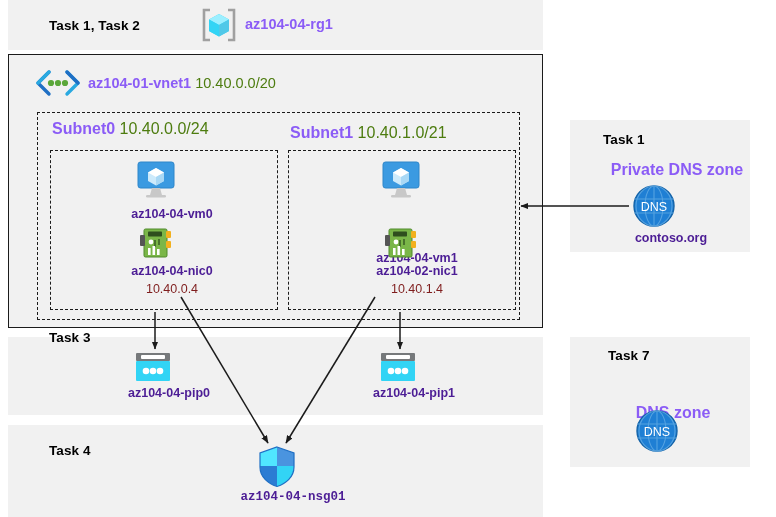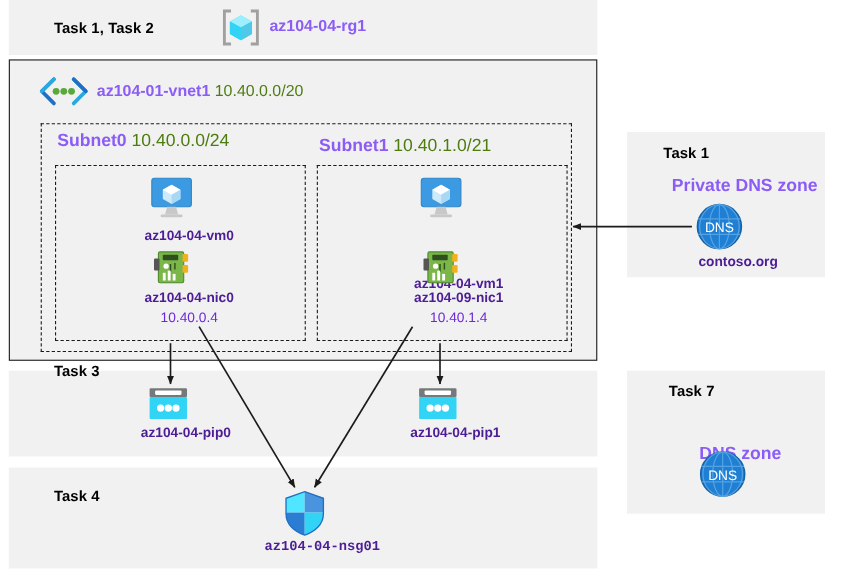--- a/index.html
+++ b/index.html
@@ -16,21 +16,21 @@
   
   .dashed{position:absolute;border:1.6px dashed #1b1b1b;box-sizing:border-box;}
 
   
   .task-label{position:absolute;color:#000000;font-weight:bold;font-size:13.5px;
               letter-spacing:.1px;white-space:nowrap;margin-left:23px;}
   .title-bold{font-weight:bold;color:#8b5cf6;}
   .title-reg{font-weight:normal;color:#4d7c0f;}
   .res-name{position:absolute;font-weight:bold;font-size:12.5px;color:#4c1d95;
             white-space:nowrap;text-align:center;}
-  .res-sub{position:absolute;font-size:12.5px;color:#6d28d9;white-space:nowrap;
+  .res-sub{position:absolute;font-size:12.5px;color:#7f1d1d;white-space:nowrap;
            text-align:right;}
   .hdr{position:absolute;font-size:16px;white-space:nowrap;}
   .hdr-big{position:absolute;font-size:14.5px;white-space:nowrap;}
   .centered{transform:translateX(-50%);padding-left:32px;}
 
   svg.icon{position:absolute;overflow:visible;}
   #edges{position:absolute;left:0;top:0;width:776px;height:517px;pointer-events:none;}
 </style>
 </head>
 <body>
@@ -154,21 +154,21 @@
   <rect x="27" y="3" width="5" height="7" rx="1" fill="#f2b01e"></rect>
   <rect x="27" y="13" width="5" height="7" rx="1" fill="#f2b01e"></rect>
   <rect x="9" y="3.5" width="14" height="5" rx="0.8" fill="#2f4f1e"></rect>
   <circle cx="12" cy="14" r="2.4" fill="#ffffff"></circle>
   <path d="M16,12 L16,19" stroke="#2f4f1e" stroke-width="1.3" fill="none"></path>
   <path d="M20,11 L20,17" stroke="#2f4f1e" stroke-width="1.3" fill="none"></path>
   <rect x="9" y="20" width="2.6" height="7" fill="#ffffff"></rect>
   <rect x="13.5" y="18" width="2.6" height="9" fill="#ffffff"></rect>
   <rect x="18" y="21" width="2.6" height="6" fill="#ffffff"></rect>
 </svg>
-<div class="res-name centered" style="left:401px;top:264px;">az104-09-nic1</div>
+<div class="res-name centered" style="left:401px;top:264px;">az104-02-nic1</div>
 <div class="res-sub centered" style="left:401px;top:282px;">10.40.1.4</div>
 
 <div class="task-label" style="left:26px;top:330px;text-align:right;">Task 3</div>
 
 <svg class="icon" style="left:133px;top:352px;" width="40" height="32" viewBox="0 0 40 32">
   <rect x="3" y="1" width="34" height="8" rx="1" fill="#76797b"></rect>
   <rect x="8" y="3" width="24" height="4" rx="1" fill="#ffffff"></rect>
   <rect x="3" y="9" width="34" height="20" rx="1" fill="#32d4f5"></rect>
   <circle cx="13" cy="19" r="3.3" fill="#ffffff"></circle>
   <circle cx="20" cy="19" r="3.3" fill="#ffffff"></circle>

